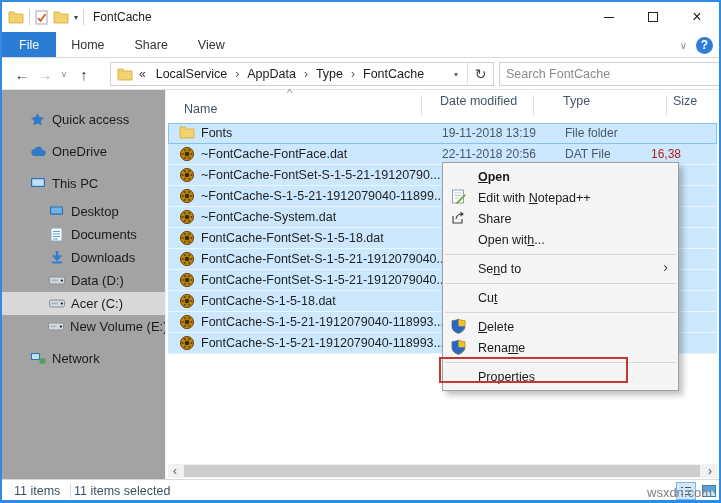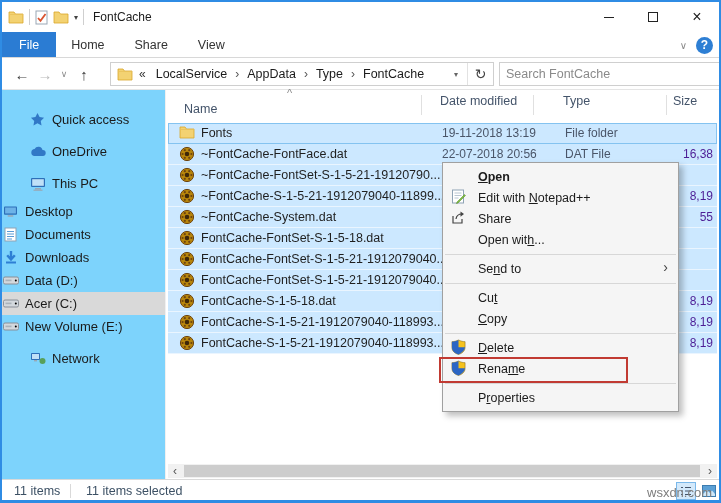--- a/index.html
+++ b/index.html
@@ -50,43 +50,43 @@
   .addr-drop { width:22px; text-align:center; color:#666; font-size:8px; align-self:center; }
   .addr-refresh-box { width:26px; height:100%; border-left:1px solid #e2e2e2; display:flex; align-items:center; justify-content:center; color:#444; font-size:14px; }
   .searchbox { position:absolute; left:497px; top:4px; width:258px; height:24px;
     border:1px solid #cfcfcf; background:#fff; display:flex; align-items:center;gap:15px; }
   .searchbox input { flex:1; border:0; outline:0; padding:0 6px; font-family:"Liberation Sans",sans-serif;
     font-size:12.5px; color:#333; }
   .searchbox input::placeholder { color:#8a8a8a; opacity:1; }
   .search-mag { margin-right:7px; }
 
   
-  .sidebar { position:absolute; left:0; top:88px; width:163px; height:389px; background:#7dd3fc;
+  .sidebar { position:absolute; left:0; top:88px; width:163px; height:389px; background:#a3a3a3;
     padding-top:18px; overflow:hidden; }
   .sb-item { height:23px; display:flex; align-items:center; font-size:13px; color:#1b1b1b; white-space:nowrap; }
   .sb-item.lvl0 { padding-left:27px; }
-  .sb-item.lvl1 { }
+  .sb-item.lvl1 { padding-left:46px; }
   .sb-item.gap { margin-top:9px; }
   .sb-item.smallgap { margin-top:5px; }
   .sb-item.selected { background:#d9d9d9; }
   .sb-icon { width:17px; margin-right:6px; display:inline-flex; justify-content:center; }
   
   .content { position:absolute; left:163px; top:88px; right:0; height:389px; background:#fff;
     border-left:1px solid #f0f0f0; }
   .hdr-cell { position:absolute; top:4px; height:22px; font-size:12.5px; color:#44546a; }
   .hdr-sep { position:absolute; top:5px; height:20px; width:1px; background:#e0e0e0; }
   .sort-caret { position:absolute; left:121px; top:-3px; color:#8a8a8a; font-size:11px; }
   .list-row { position:absolute; left:2px; right:2px; height:21px; background:#cce8ff;
     border-bottom:1px solid #eaf5ff; }
   .list-row.first { outline:1px solid #84c3f0; outline-offset:-1px; }
   .row-icon { position:absolute; left:11px; top:2px; }
   .row-name { position:absolute; left:33px; top:3px; font-size:12.5px; color:#1f1f1f; white-space:nowrap; }
   .row-date, .row-type { position:absolute; top:3px; font-size:12px; color:#4a5568; white-space:nowrap; }
   .row-date { left:274px; } .row-type { left:397px; }
-  .row-size { position:absolute; right:4px; top:3px; width:70px; text-align:right; font-size:12px; color:#4c1d95;
+  .row-size { position:absolute; right:16px; top:3px; width:70px; text-align:center; font-size:12px; color:#b91c1c;
     overflow:hidden; }
 
   
   .hscroll { position:absolute; left:2px; right:2px; top:374px; height:14px; background:#f1f1f1; }
   .hs-arrow { position:absolute; top:0; width:14px; height:14px; display:flex; align-items:center;
     justify-content:center; color:#555; font-size:12px; }
   .hs-left { left:0; } .hs-right { right:0; }
   .hs-thumb { position:absolute; left:16px; top:1px; width:516px; height:12px; background:#cdcdcd; }
 
   
@@ -101,21 +101,21 @@
   .menu-sep::after { content:""; position:absolute; left:2px; right:2px; top:4px; height:1px; background:#d7d7d7; }
   .u { text-decoration:underline; }
   .annotation-box { position:absolute; left:437px; top:355px; width:189px; height:26px;
     border:2px solid #c13a32; z-index:30; }
 
   
   .statusbar { position:absolute; left:0; right:0; top:477px; height:22px; background:#fff;
     border-top:1px solid #d9d9d9; }
   .status-left { position:absolute; left:12px; top:4px; font-size:12.5px; color:#3c5064; }
   .status-div { position:absolute; left:68px; top:4px; width:1px; height:14px; background:#d9d9d9; }
-  .status-sel { position:absolute; left:84px; top:4px; font-size:12.5px; color:#3c5064; }
+  .status-sel { position:absolute; left:72px; top:4px; font-size:12.5px; color:#3c5064; }
   .view-btn { position:absolute; top:2px; width:20px; height:18px; display:flex; align-items:center;
     justify-content:center; }
   .view-btn.details { left:674px; border:1px solid #7ab8ea; background:#d3e9fb; }
   .view-btn.thumbs { left:697px; }
   .watermark { position:absolute; left:645px; top:5px; font-size:13px; color:#7d7d7d; z-index:40; }
 </style>
 </head>
 <body>
 
 <div class="window">
@@ -340,21 +340,21 @@
               <g fill="#6e4410">
                 <circle cx="12.4" cy="8" r="1.1"></circle>
                 <circle cx="10.2" cy="11.8" r="1.1"></circle>
                 <circle cx="5.8" cy="11.8" r="1.1"></circle>
                 <circle cx="3.6" cy="8" r="1.1"></circle>
                 <circle cx="5.8" cy="4.2" r="1.1"></circle>
                 <circle cx="10.2" cy="4.2" r="1.1"></circle>
               </g>
             </svg></span>
           <span class="row-name">~FontCache-FontFace.dat</span>
-          <span class="row-date">22-07-2018 20:56</span>
+          <span class="row-date">22-11-2018 20:56</span>
           <span class="row-type">DAT File</span>
           <span class="row-size">16,38</span>
         </div>
         <div class="list-row" style="top: 75px;">
           <span class="row-icon"><svg width="16" height="16" viewBox="0 0 16 16">
               <circle cx="8" cy="8" r="6.6" fill="#b8860b" stroke="#6e4410" stroke-width="1"></circle>
               <circle cx="8" cy="8" r="2.3" fill="#3f2708"></circle>
               <g fill="#6e4410">
                 <circle cx="12.4" cy="8" r="1.1"></circle>
                 <circle cx="10.2" cy="11.8" r="1.1"></circle>
@@ -545,23 +545,20 @@
         <span>Open wit<span class="u">h</span>...</span>
       </div>
       <div class="menu-sep"></div>
       <div class="menu-item">
         <span>Se<span class="u">n</span>d to</span>
         <span class="mi-arrow">›</span>
       </div>
       <div class="menu-sep"></div>
       <div class="menu-item">
         <span>Cu<span class="u">t</span></span>
-      </div>
-      <div class="menu-item">
-        <span><span class="u">C</span>opy</span>
       </div>
       <div class="menu-sep"></div>
       <div class="menu-item">
         <span class="mi-icon"><svg width="15" height="16" viewBox="0 0 16 17">
             <path d="M8 1 C10.5 2.3 13 2.8 15 2.8 V9 c0 4-3.5 6.5-7 7.4 C4.5 15.5 1 13 1 9 V2.8 C3 2.8 5.5 2.3 8 1z" fill="#f5c21d" stroke="#8a6d1a" stroke-width="0.6"></path>
             <path d="M8 1 C5.5 2.3 3 2.8 1 2.8 V9 c0 4 3.5 6.5 7 7.4z M8 8.8 H15 C14.6 12 12 14.5 8 16.4z" fill="#2c66c4"></path>
           </svg></span>
         <span><span class="u">D</span>elete</span>
       </div>
       <div class="menu-item">

